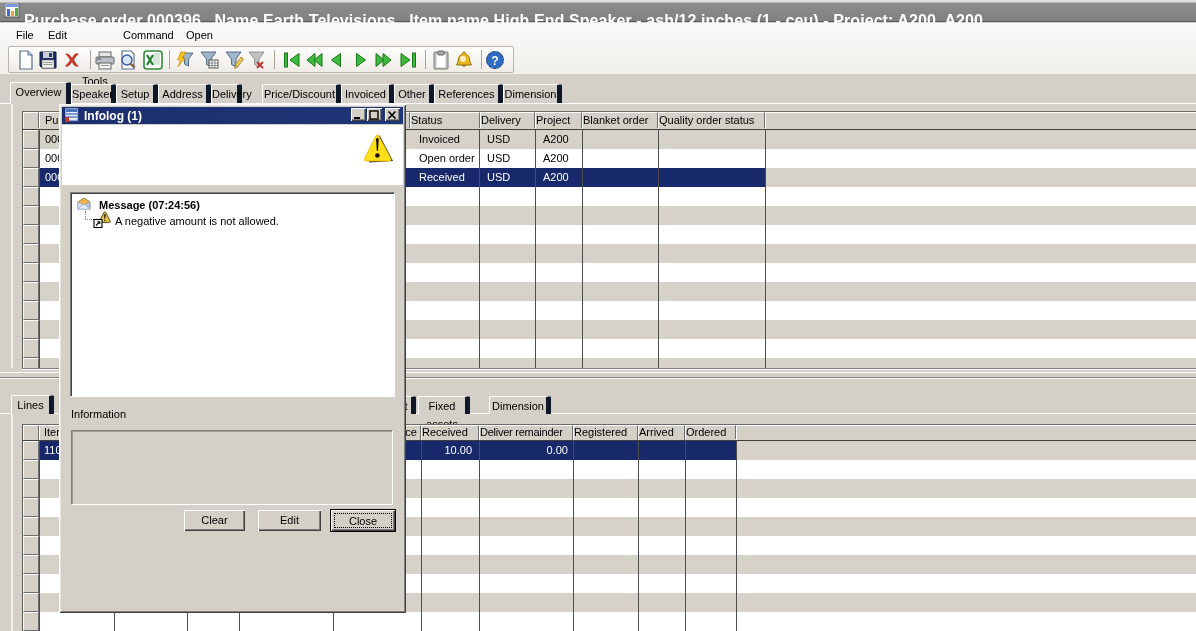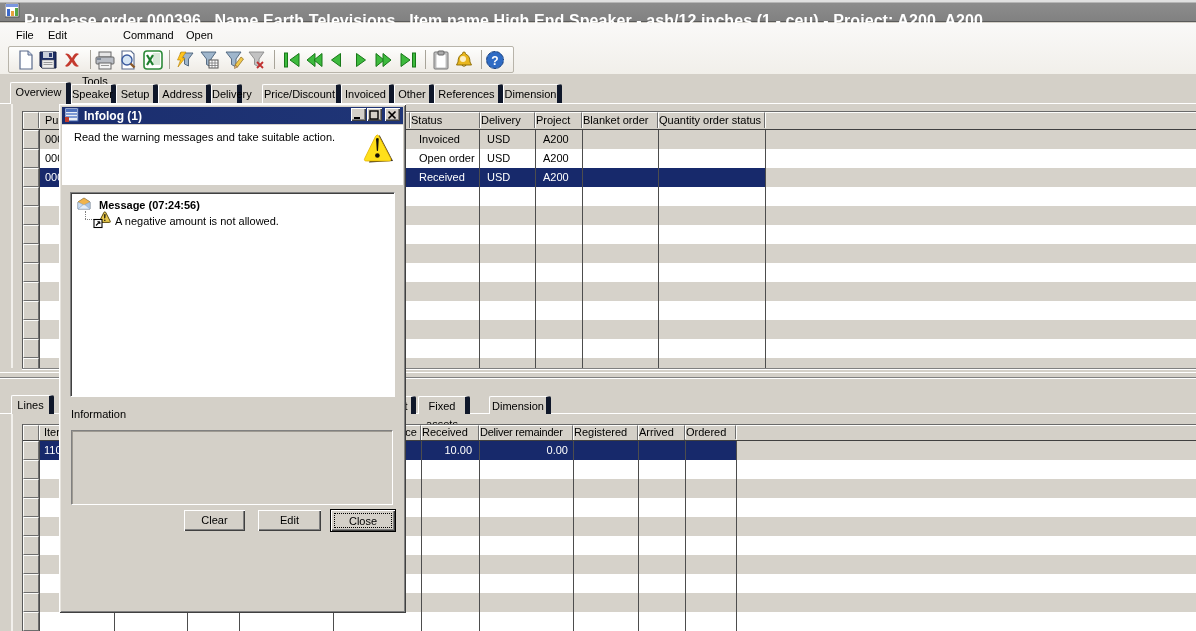--- a/index.html
+++ b/index.html
@@ -174,21 +174,21 @@
 
   <div class="abs" style="left:23px;top:130px;width:1173px;height:238px;background:repeating-linear-gradient(#D6D2CA 0 19px, #FFFFFF 19px 38px);"></div>
 
   <div class="abs" style="left:23px;top:112px;width:1173px;height:17px;background:#D4D0C8;"></div>
   <div class="hdrcell" style="left:23px;top:112px;width:16px;"></div>
   <div class="hdrcell" style="left:39px;top:112px;width:371px;padding-left:5px;">Purchase order</div>
   <div class="hdrcell" style="left:410px;top:112px;width:70px;">Status</div>
   <div class="hdrcell" style="left:480px;top:112px;width:55px;">Delivery</div>
   <div class="hdrcell" style="left:535px;top:112px;width:47px;">Project</div>
   <div class="hdrcell" style="left:582px;top:112px;width:76px;">Blanket order</div>
-  <div class="hdrcell" style="left:658px;top:112px;width:107px;">Quantity order status</div>
+  <div class="hdrcell" style="left:658px;top:112px;width:107px;">Quality order status</div>
   <div class="hdrcell" style="left:765px;top:112px;width:431px;border-right:none;"></div>
   <div class="abs" style="left:23px;top:129px;width:1173px;height:1px;background:#404040;"></div>
 
   <div class="abs" style="left:40px;top:168px;width:725px;height:19px;background:#17296B;"></div>
 
   <div class="vline" style="left:39px;top:130px;height:238px;"></div>
   <div class="vline" style="left:479px;top:130px;height:238px;"></div>
   <div class="vline" style="left:535px;top:130px;height:238px;"></div>
   <div class="vline" style="left:582px;top:130px;height:238px;"></div>
   <div class="vline" style="left:658px;top:130px;height:238px;"></div>
@@ -309,21 +309,20 @@
         <rect x="3" y="2" width="8" height="8" fill="none" stroke="#000" stroke-width="1.4"></rect>
       </svg>
   </div>
   <div class="btn" style="left:326px;top:4px;width:15px;height:13px;">
     <svg width="15" height="13">
         <path d="M3.5 2.5 L10.5 9.5 M10.5 2.5 L3.5 9.5" stroke="#000" stroke-width="1.7"></path>
       </svg>
   </div>
 
   <div class="abs" style="left:3px;top:21px;width:341px;height:60px;background:#FFFFFF;"></div>
-  <div class="abs" style="left:15px;top:27px;">Read the warning messages and take suitable action.</div>
   <svg class="abs" style="left:304px;top:29px;" width="31" height="32" viewBox="0 0 31 32">
     <path d="M16.5 2 L30 28 L6 29.5 Z" fill="#3A3020"></path>
     <path d="M12.6 3.2 Q14.3 0.6 16 3.2 L27.6 25.2 Q29 28 25.8 28 L3.4 28 Q0.4 28 1.8 25.2 Z" fill="#FFE01A" stroke="#E3B300" stroke-width="0.8"></path>
     <path d="M13 5.8 Q14.4 4.2 15.8 5.8 L15 17.5 Q14.4 18.6 13.8 17.5 Z" fill="#141008"></path>
     <circle cx="14.4" cy="22.5" r="2.3" fill="#141008"></circle>
   </svg>
 
   <div class="abs" style="left:11px;top:88px;width:325px;height:205px;background:#FFFFFF;border:1px solid #808080;border-right-color:#FFFFFF;border-bottom-color:#FFFFFF;box-shadow: inset 1px 1px 0 #404040;"></div>
   <svg class="abs" style="left:18px;top:93px;" width="14" height="14" viewBox="0 0 14 14">
     <path d="M1 5 L7 1 L13 5 L13 12 L1 12 Z" fill="#F5F8FC" stroke="#888"></path>

